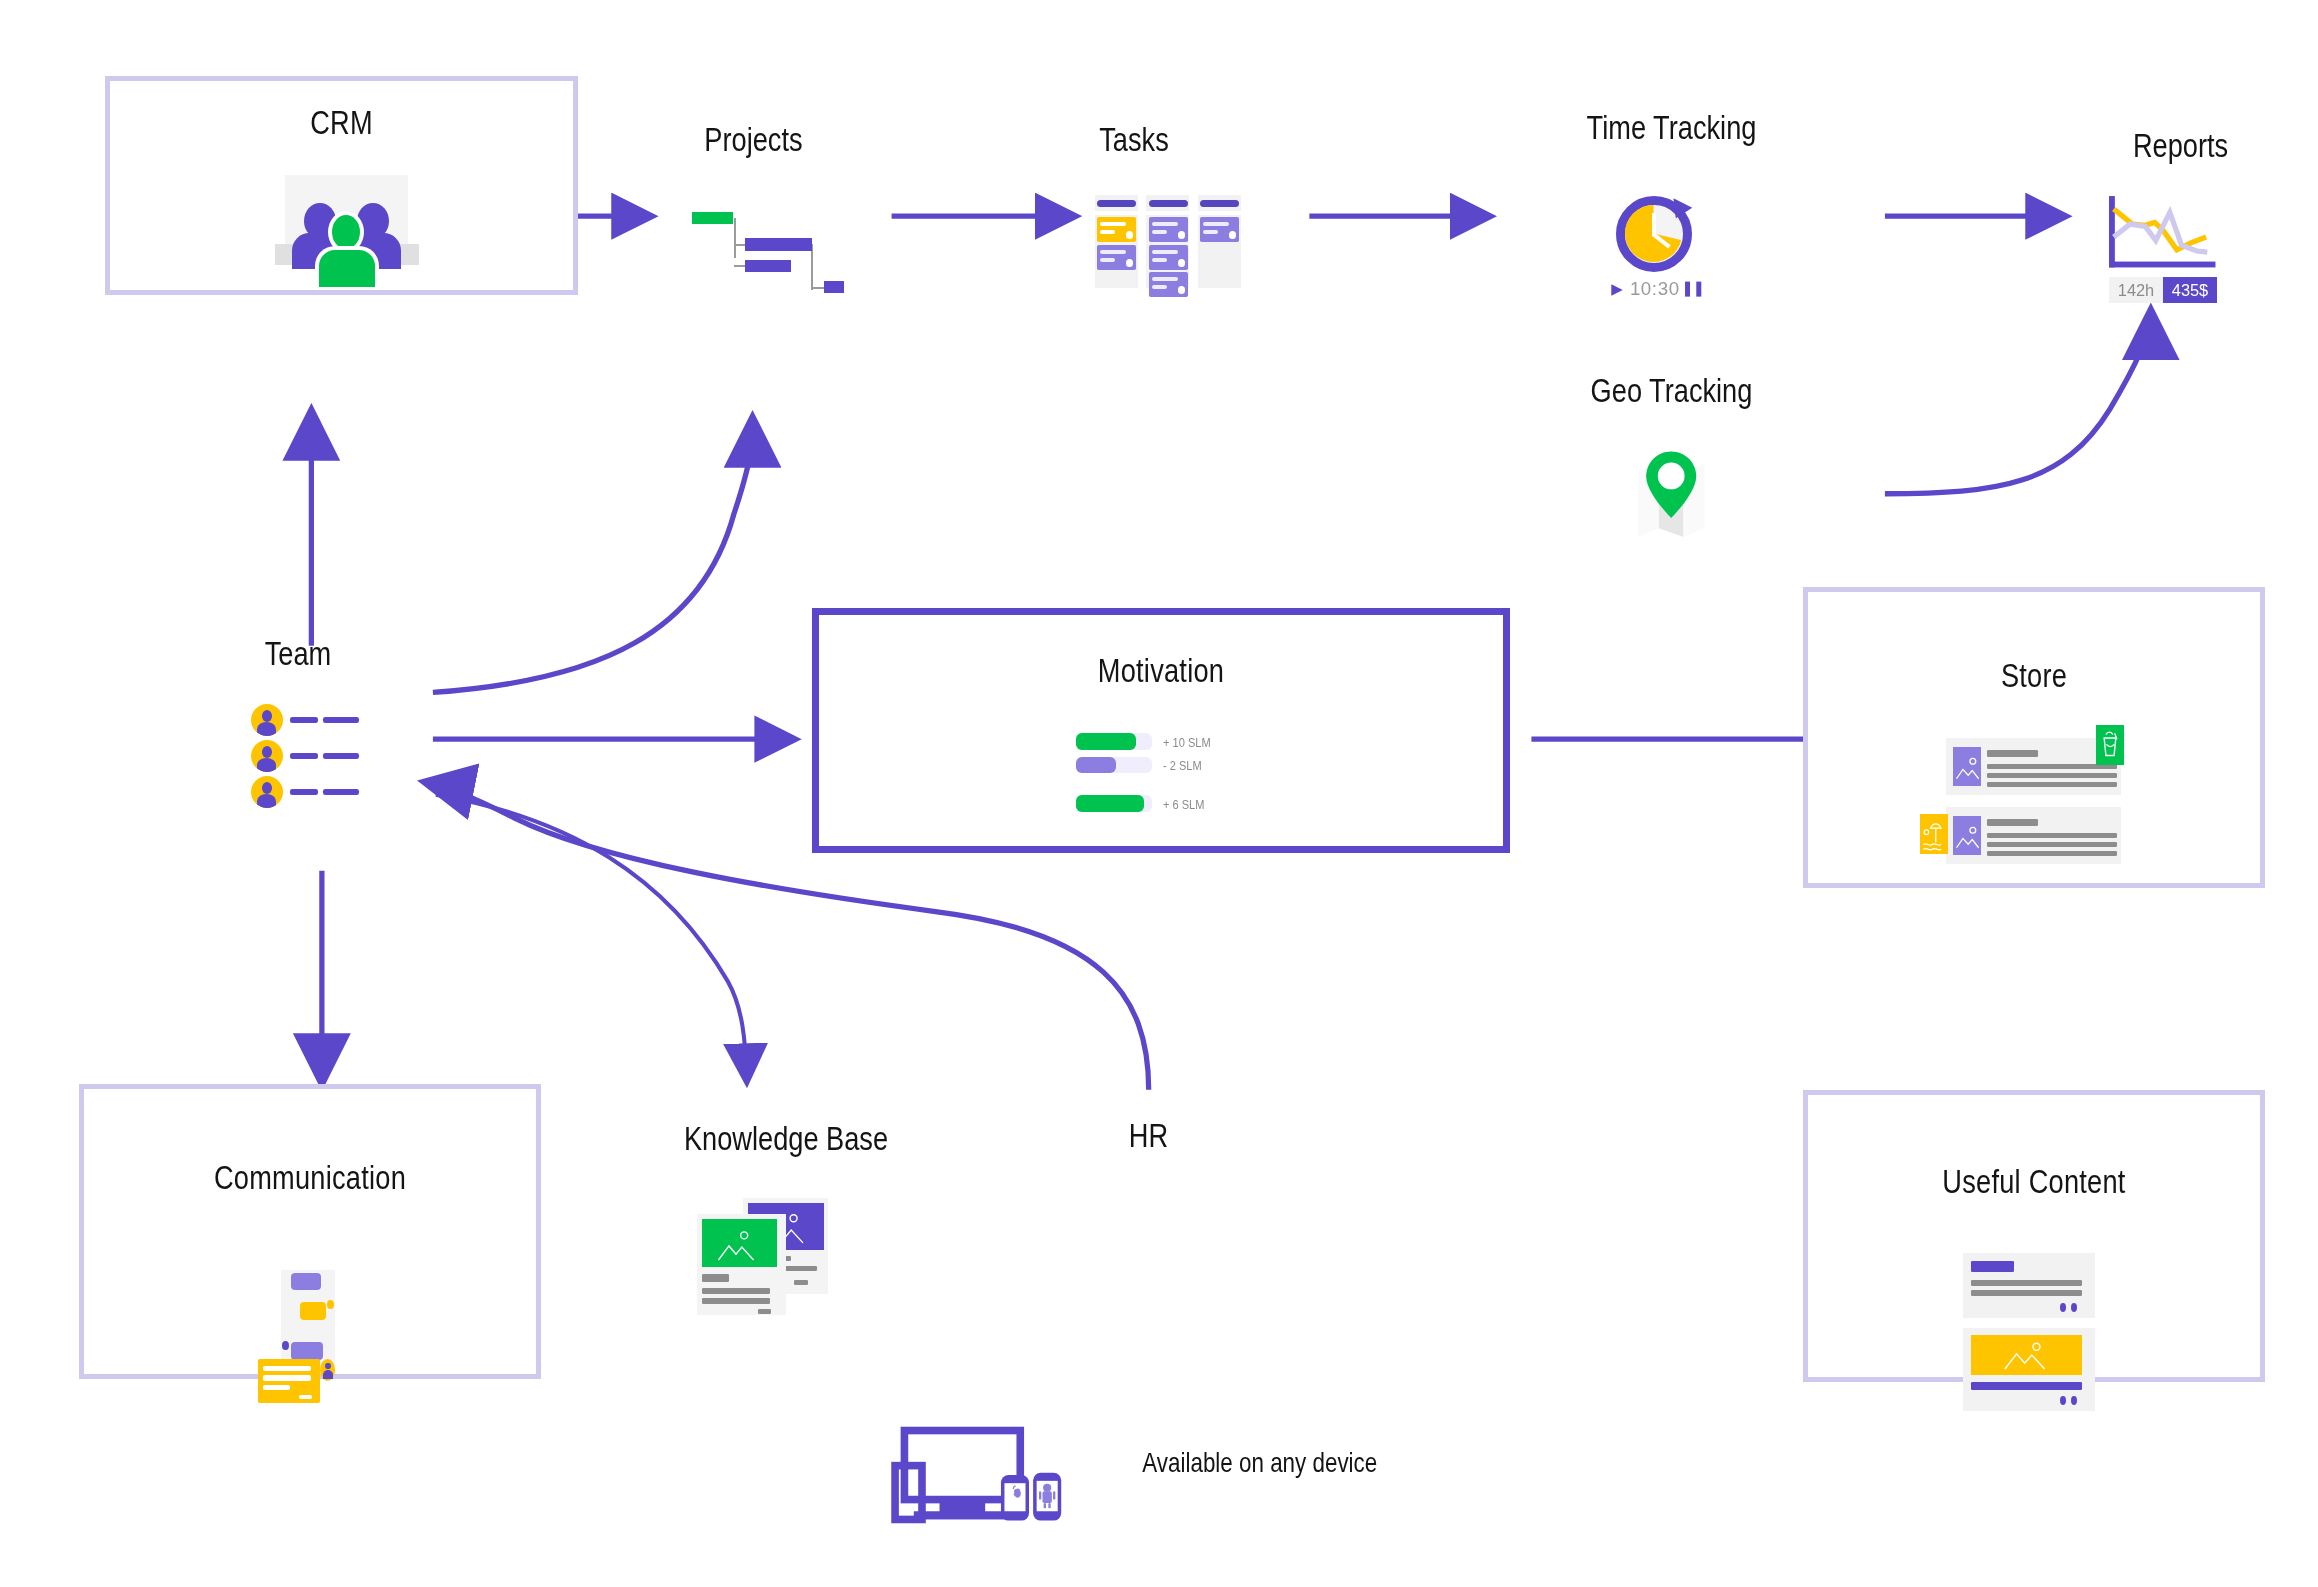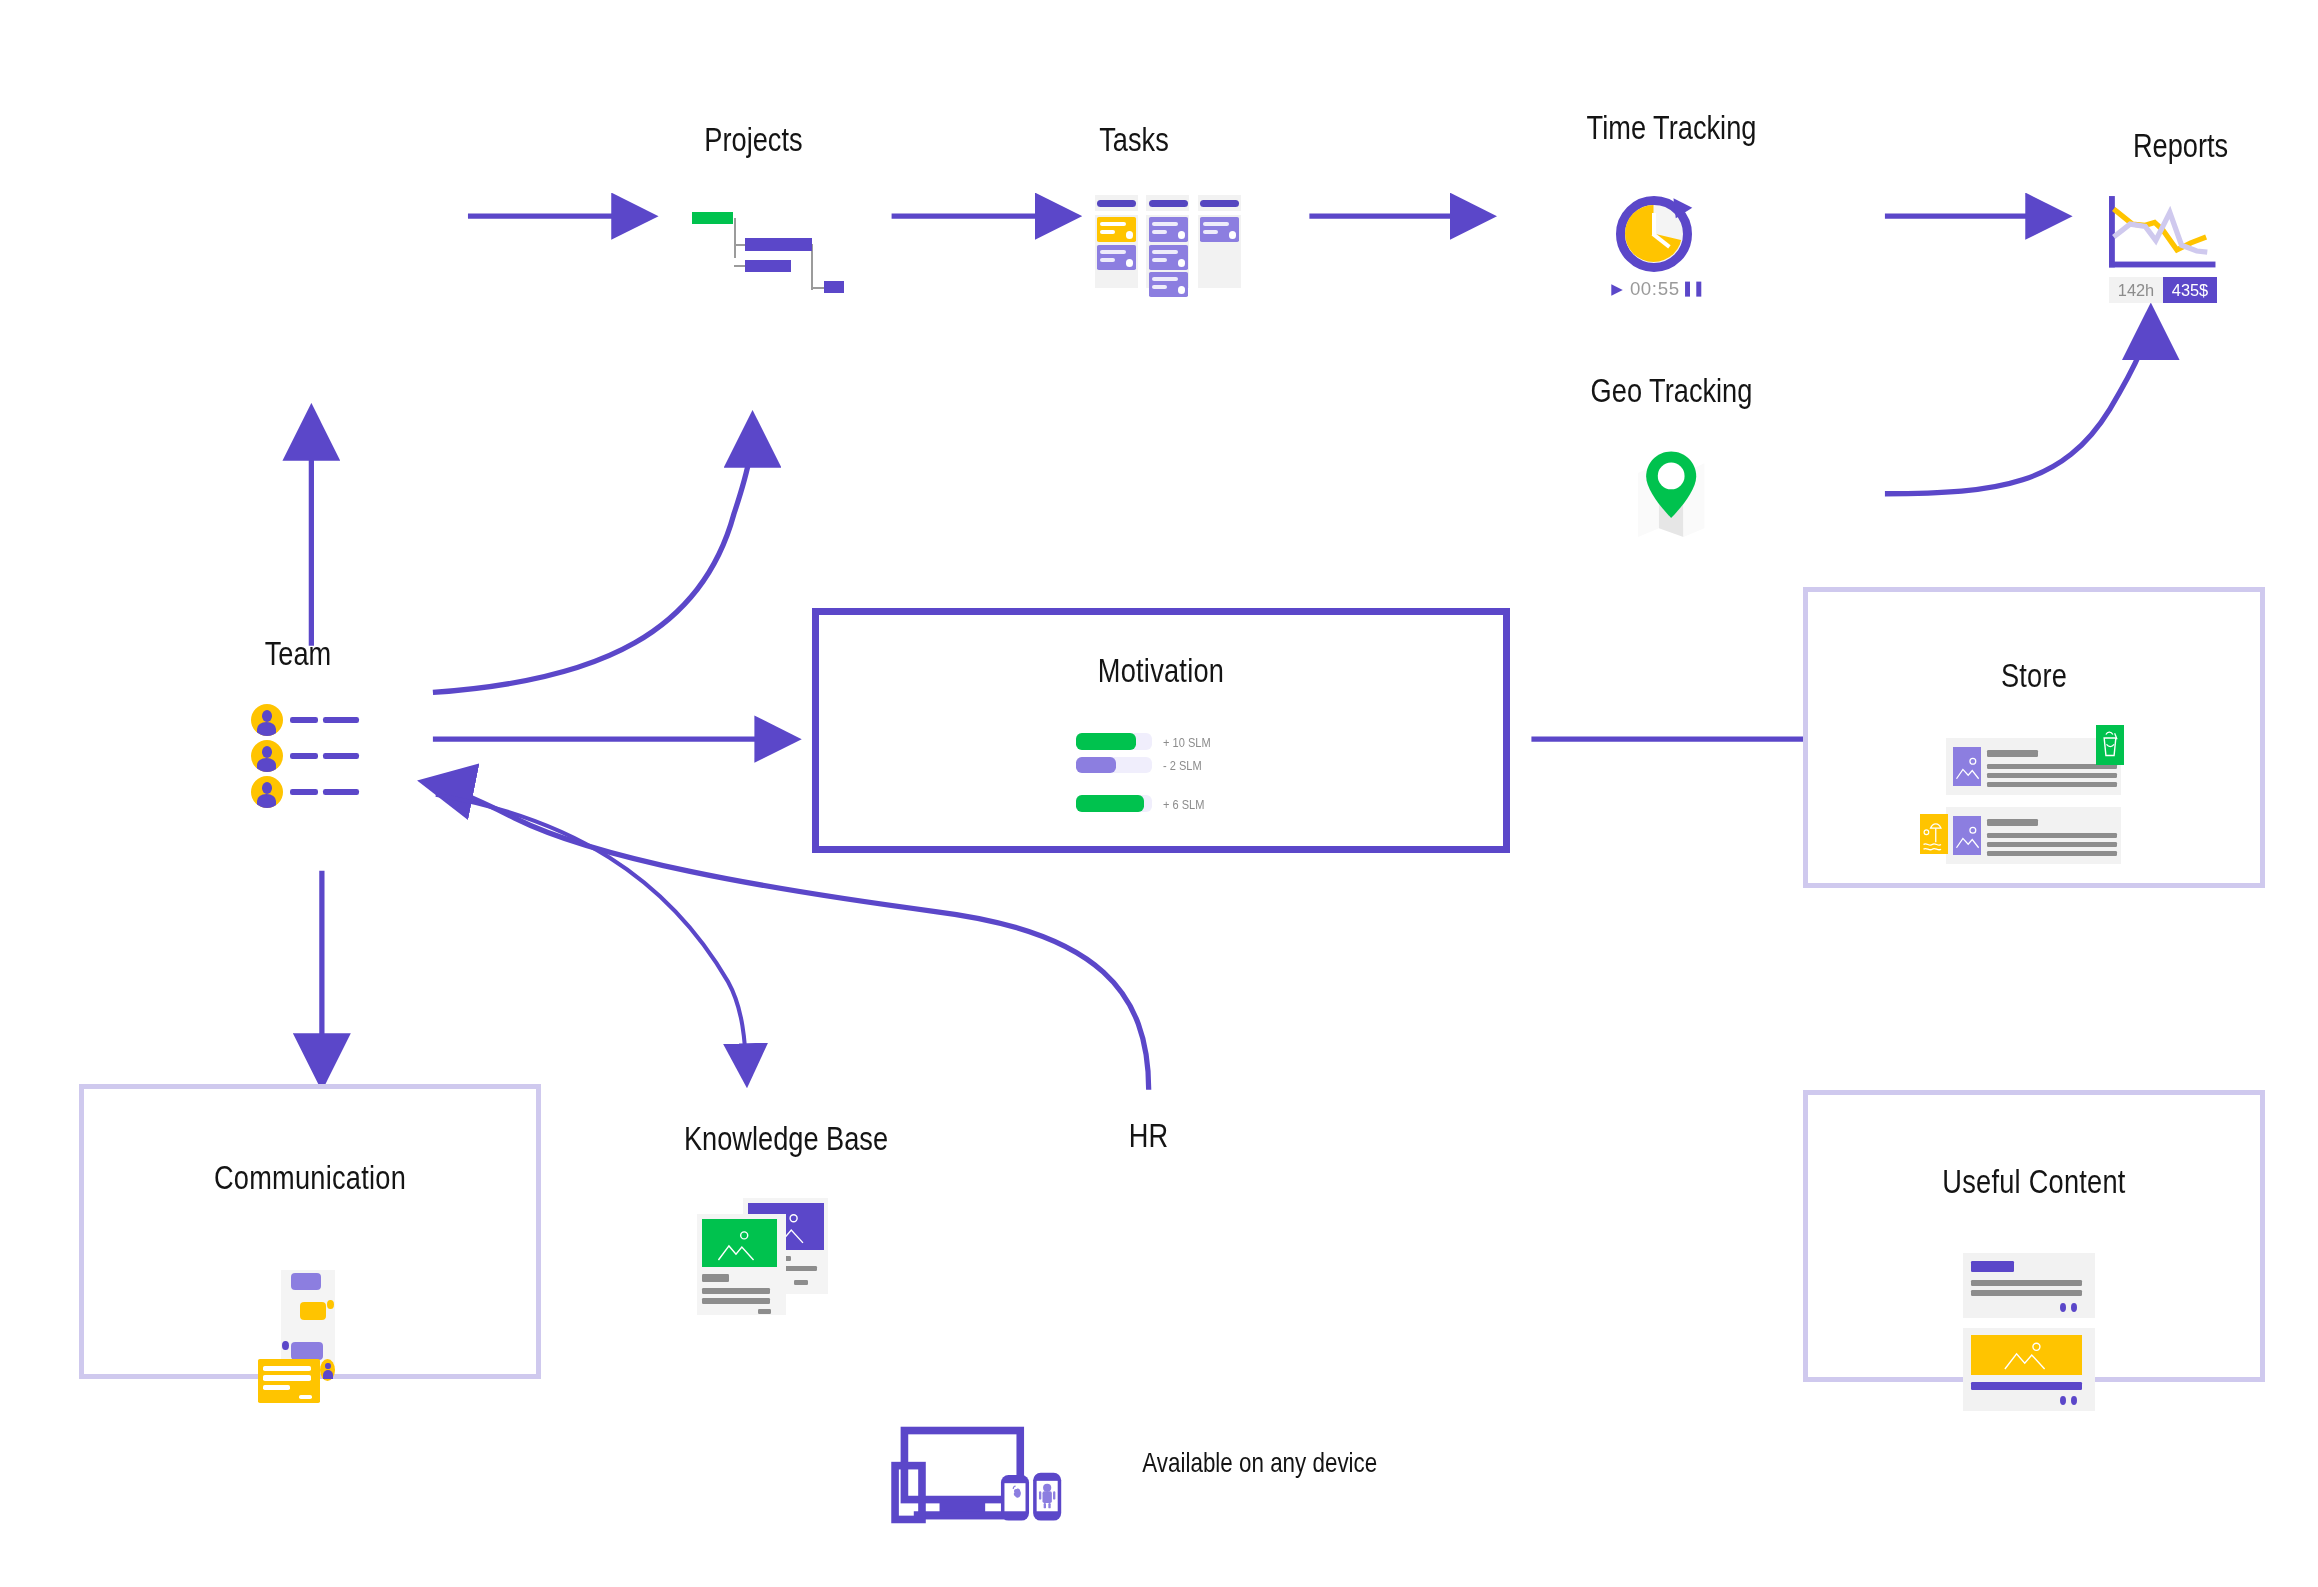--- a/index.html
+++ b/index.html
@@ -105,20 +105,34 @@
 
     <line x1="2620" y1="1265" x2="3230" y2="1265" stroke="#5B47C9" stroke-width="9" marker-end="url(#ah)"></line>
 
     <path d="M1965,1865 C1965,1700 1880,1595 1600,1560 C1300,1520 1020,1470 880,1400 C800,1360 760,1345 735,1340" fill="none" stroke="#5B47C9" stroke-width="9" marker-end="url(#ahs)"></path>
 
     <line x1="550" y1="1490" x2="550" y2="1845" stroke="#5B47C9" stroke-width="9" marker-end="url(#ahs)"></line>
 
     <path d="M745,1360 C975,1400 1140,1500 1245,1680 C1270,1725 1275,1780 1277,1845" fill="none" stroke="#5B47C9" stroke-width="7" marker-end="url(#ahs)"></path>
   </svg>
 
+  <div class="card" style="left:105px;top:76px;width:473px;height:219px;">
+    <div class="shadow"></div>
+    <div class="card-title" style="top:22px;">CRM</div>
+    <div class="abs" style="left:152px;top:94px;width:169px;height:99px;">
+      <div class="crm-bg" style="left:23.4px;top:0;width:123px;height:76px;"></div>
+      <div class="crm-floor" style="left:13px;top:69px;width:144px;height:21px;"></div>
+      <div class="head" style="left:42px;top:28px;width:32px;height:36px;background:#5B47C9;"></div>
+      <div class="body" style="left:30px;top:58px;width:56px;height:36px;background:#5B47C9;border-radius:17.5px 17.5px 0 0;"></div>
+      <div class="head" style="left:95px;top:28px;width:32px;height:36px;background:#5B47C9;"></div>
+      <div class="body" style="left:83px;top:58px;width:56px;height:36px;background:#5B47C9;border-radius:17.5px 17.5px 0 0;"></div>
+      <div class="head" style="left:66px;top:36px;width:36px;height:42px;background:#00C24E;border:4.1px solid #fff;box-sizing:border-box;"></div>
+      <div class="body" style="left:53px;top:71px;width:64px;height:41px;background:#00C24E;border-radius:20px 20px 0 0;border:4.1px solid #fff;box-sizing:border-box;border-bottom:0;"></div>
+    </div>
+  </div>
 
   <div class="free-title" style="left:584px;top:120px;width:339px;">Projects</div>
   <div class="abs" style="left:684px;top:205px;width:169px;height:94px;">
     <div class="abs" style="left:50px;top:13px;width:2.3px;height:40px;background:#9b9b9b;"></div>
     <div class="abs" style="left:50px;top:39px;width:13px;height:2.3px;background:#9b9b9b;"></div>
     <div class="abs" style="left:50px;top:60px;width:13px;height:2.3px;background:#9b9b9b;"></div>
     <div class="abs" style="left:127px;top:39px;width:2.3px;height:46px;background:#9b9b9b;"></div>
     <div class="abs" style="left:127px;top:82px;width:13px;height:2.3px;background:#9b9b9b;"></div>
     <div class="abs" style="left:8.2px;top:7px;width:41px;height:11.7px;background:#00C24E;"></div>
     <div class="abs" style="left:61px;top:33px;width:67px;height:13px;background:#5B47C9;"></div>
@@ -175,21 +189,21 @@
   <div class="abs" style="left:1610px;top:190px;width:117px;height:117px;">
     <div class="clock-ring" style="left:5.8px;top:5.8px;width:76px;height:76px;"></div>
     <div class="clock-pie" style="left:15px;top:15px;width:57px;height:57px;clip-path:polygon(50% 50%, 50% 0%, 0% 0%, 0% 100%, 100% 100%, 100% 62%);"></div>
     <div class="clock-hand" style="left:42px;top:23.4px;width:3.5px;height:22px;"></div>
     <div class="clock-hand" style="left:43px;top:42px;width:21px;height:3.5px;transform:rotate(38deg);transform-origin:0 50%;"></div>
     <svg style="position:absolute;left:0;top:0;width:94px;height:94px;overflow:visible;" viewBox="0 0 160 160" width="94" height="94">
       <path d="M108,14 L140,30 L112,48 Z" fill="#5B47C9"></path>
     </svg>
     <div class="abs" style="left:1.2px;top:89px;width:111px;height:20px;">
       <span class="abs" style="left:0;top:1.2px;font-size:15px;color:#5B47C9;">▶</span>
-      <span class="abs" style="left:18.7px;top:-1.2px;font-size:18.7px;color:#9a9a9a;letter-spacing:0.6px;">00:55</span>
+      <span class="abs" style="left:18.7px;top:-1.2px;font-size:18.7px;color:#9a9a9a;letter-spacing:0.6px;">10:30</span>
       <span class="abs" style="left:70px;top:0px;font-size:15px;color:#5B47C9;letter-spacing:-1.2px;">❚❚</span>
     </div>
   </div>
 
   <div class="free-title" style="left:1455px;top:371px;width:433px;">Geo Tracking</div>
   <div class="abs" style="left:1625px;top:441px;width:111px;height:99px;">
     <svg width="111" height="99" style="position:absolute;left:0;top:0;" viewBox="0 0 190 170">
       <path d="M22,55 L58,38 L58,150 L22,165 Z" fill="#fafafa"></path>
       <path d="M58,38 L100,55 L100,165 L58,150 Z" fill="#e6e6e6"></path>
       <path d="M100,55 L136,38 L136,150 L100,165 Z" fill="#fafafa"></path>

